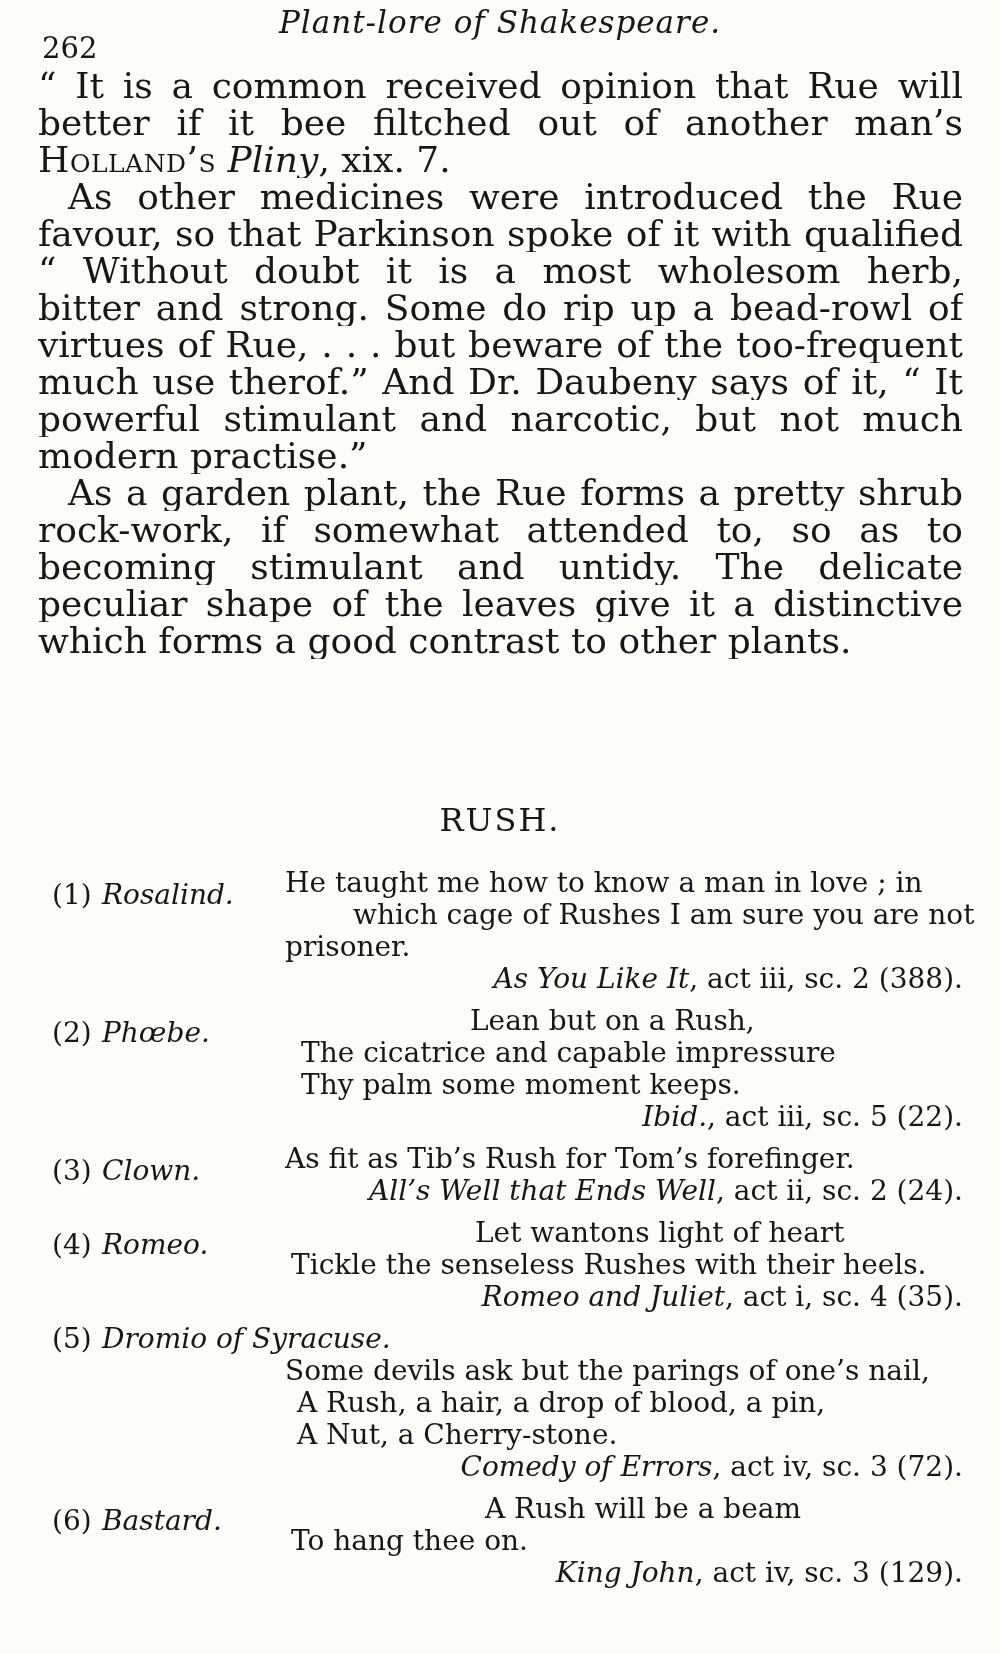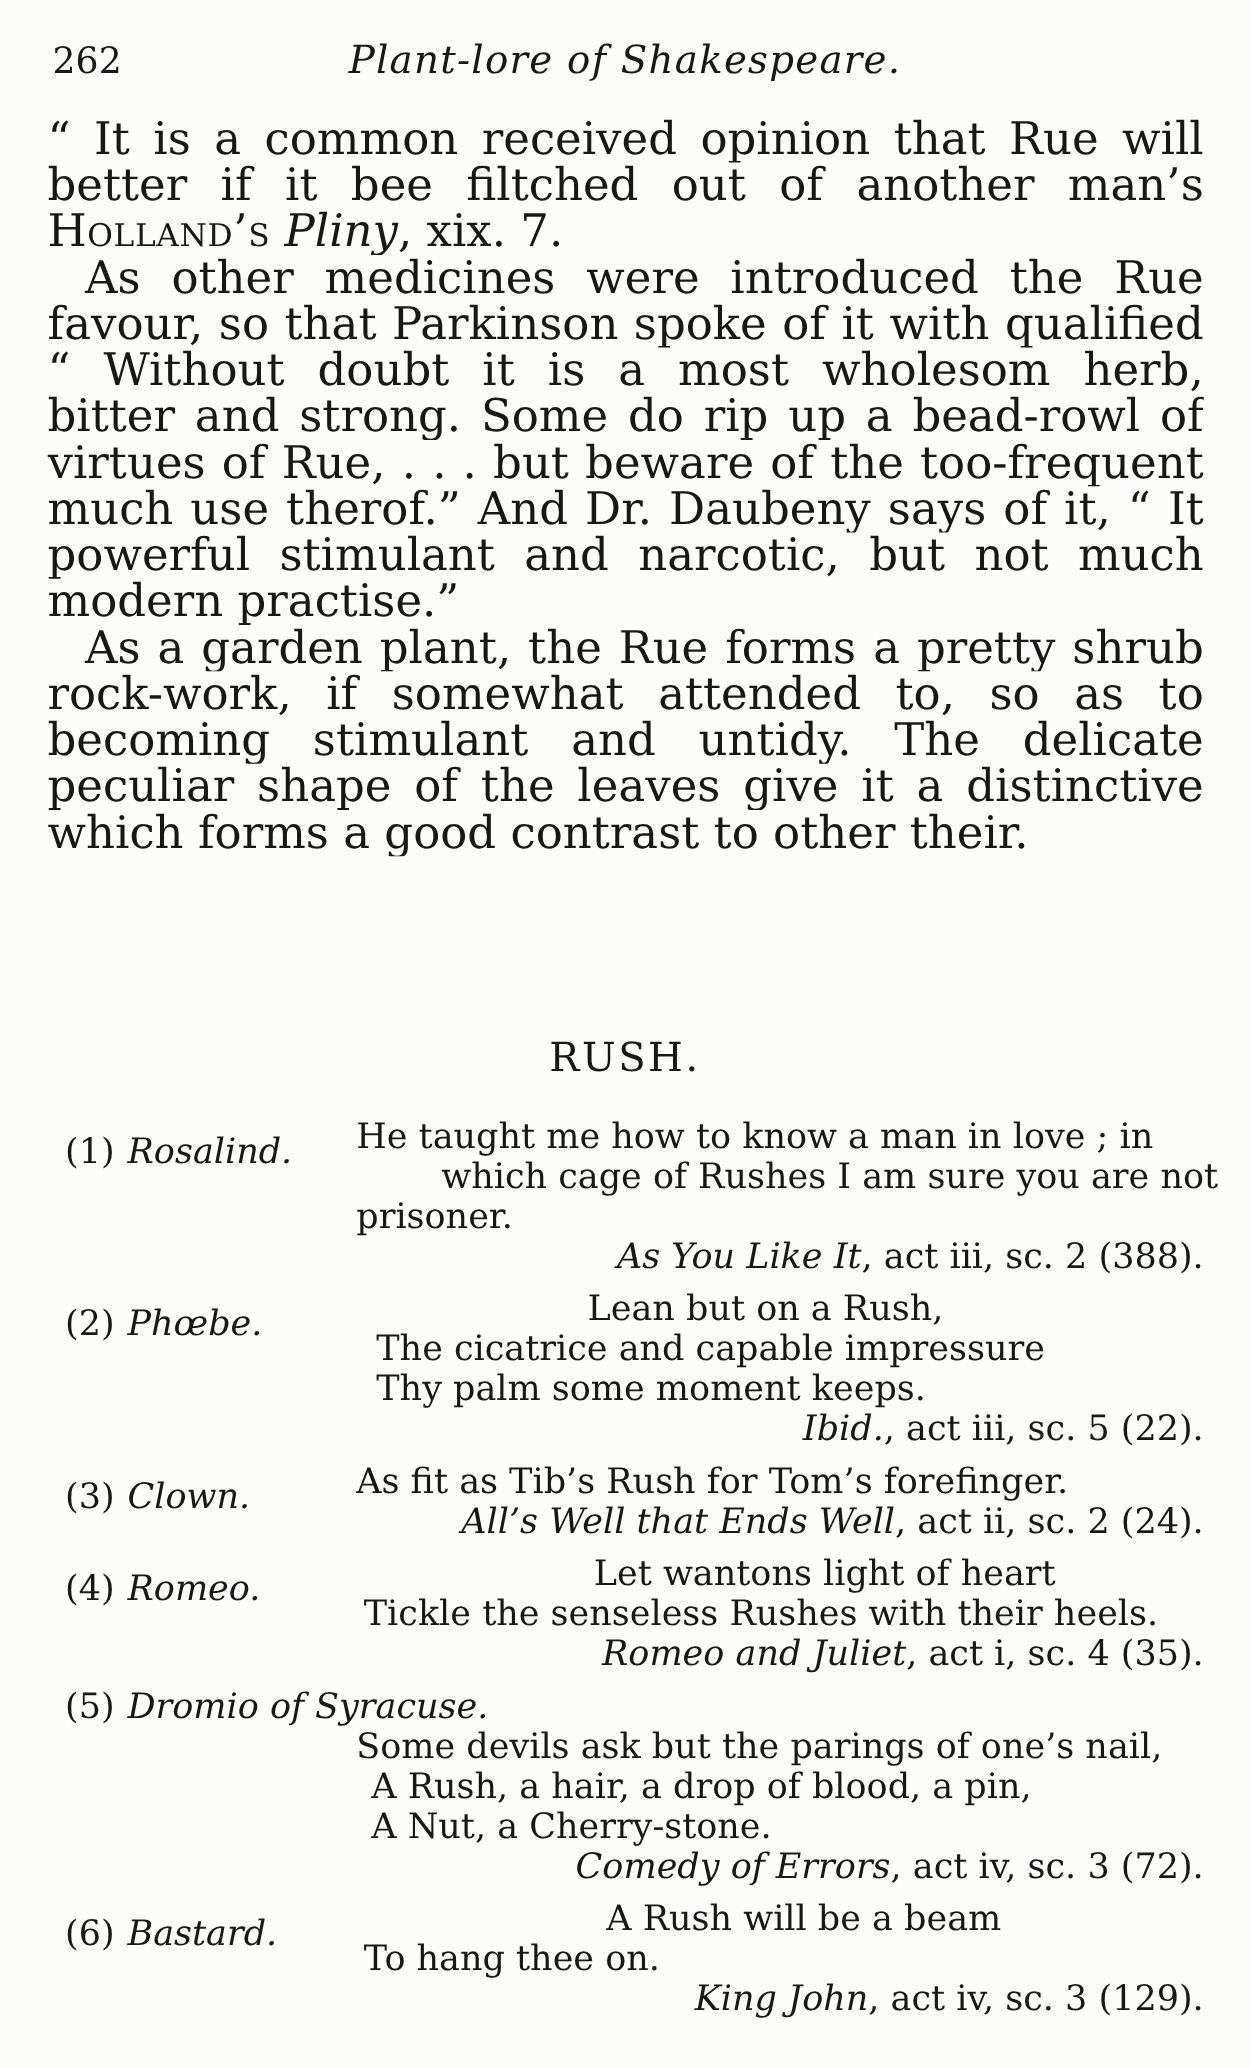--- a/index.html
+++ b/index.html
@@ -7,21 +7,21 @@
     position: relative;
     width: 1000px;
     height: 1654px;
     margin: 0 auto;
     background: #fcfcfa;
     color: #171717;
     font-family: "DejaVu Serif", serif;
     overflow: hidden;
   }
   
-  .pagehead { position: relative; padding-top: 26px; height: 44px; }
+  .pagehead { position: relative; height: 44px; }
   .pagenum  { position: absolute; left: 42px; top: 26px; font-size: 29px; line-height: 44px; }
   .runtitle { display: block; text-align: center; font-style: italic; font-size: 31px; line-height: 44px; letter-spacing: 1px; }
   
   .bodytext { margin: 23px 37px 0 38px; font-size: 36px; }
   .bline { line-height: 37px; height: 37px; overflow: hidden; }
   .j    { text-align: justify; text-align-last: justify; }
   .ind  { padding-left: 30px; }
   .it   { font-style: italic; }
   .sc   { font-variant: small-caps; letter-spacing: 0.5px; }
   
@@ -66,21 +66,21 @@
       <div class="bline j">much use therof.”  And Dr. Daubeny says of it, “ It is a</div>
       <div class="bline j">powerful stimulant and narcotic, but not much used in</div>
       <div class="bline">modern practise.”</div>
     </div>
 
     <div class="para">
       <div class="bline j ind">As a garden plant, the Rue forms a pretty shrub for a</div>
       <div class="bline j">rock-work, if somewhat attended to, so as to prevent its</div>
       <div class="bline j">becoming stimulant and untidy.  The delicate green and</div>
       <div class="bline j">peculiar shape of the leaves give it a distinctive character,</div>
-      <div class="bline">which forms a good contrast to other their.</div>
+      <div class="bline">which forms a good contrast to other plants.</div>
     </div>
 
   </section>
 
   <h2 class="rush">RUSH.</h2>
 
   <section class="entries">
 
     <div class="entry">
       <div class="elabel">

